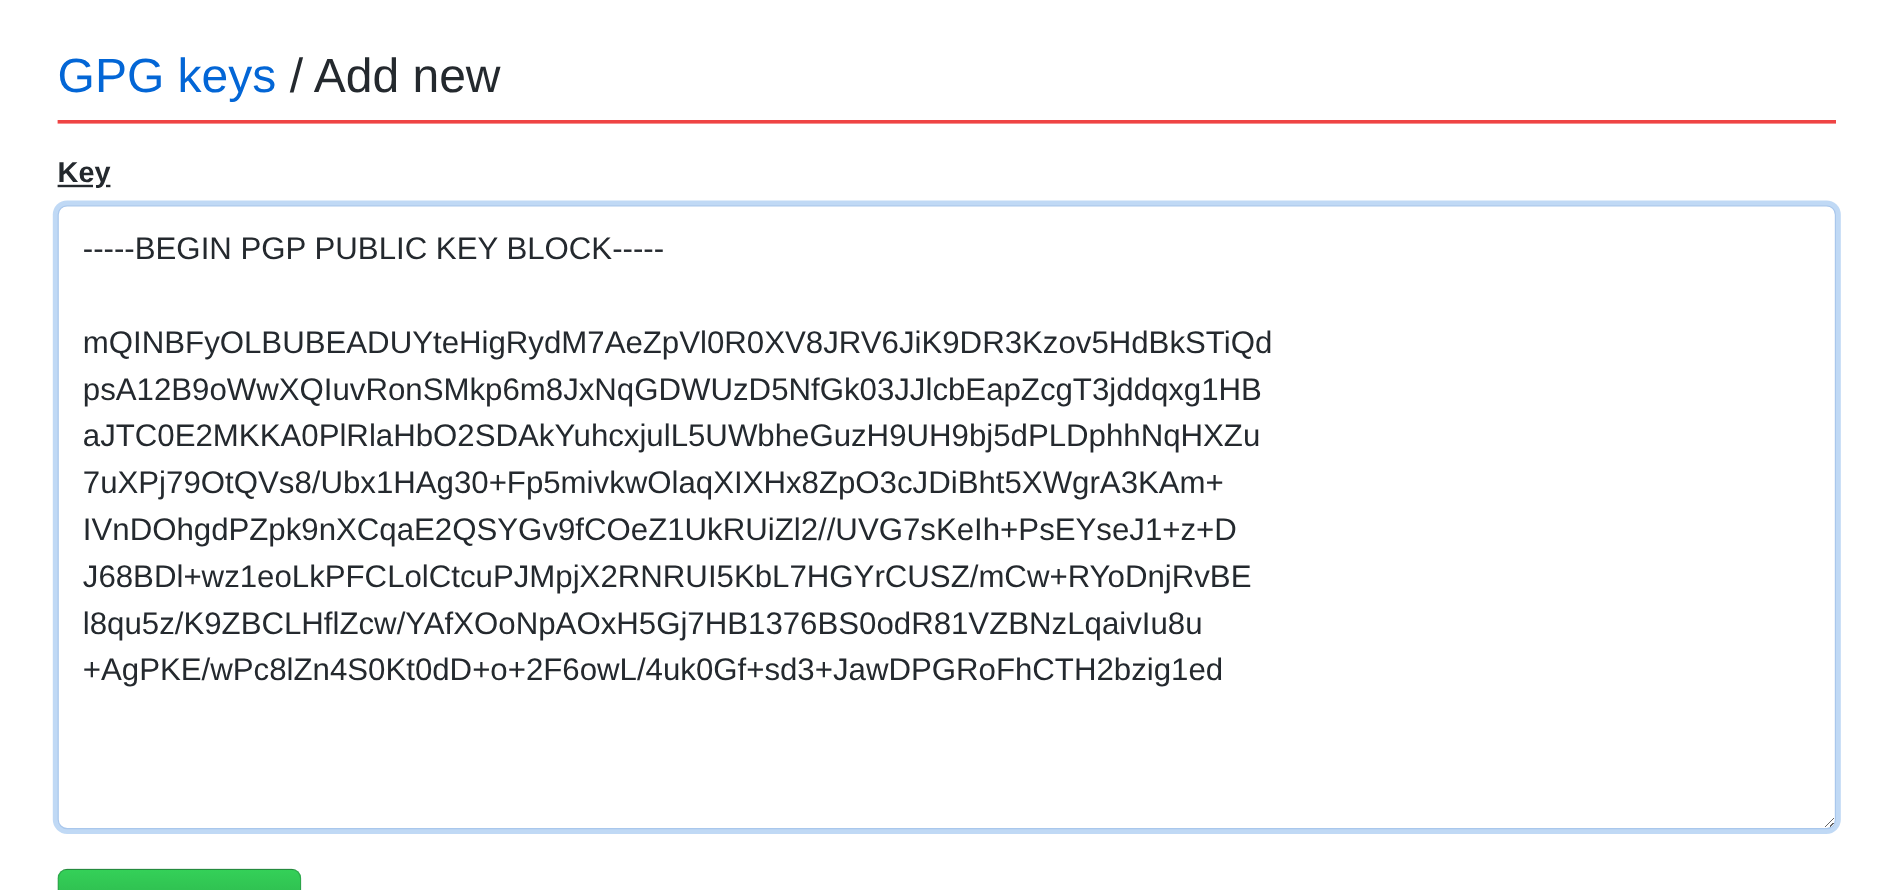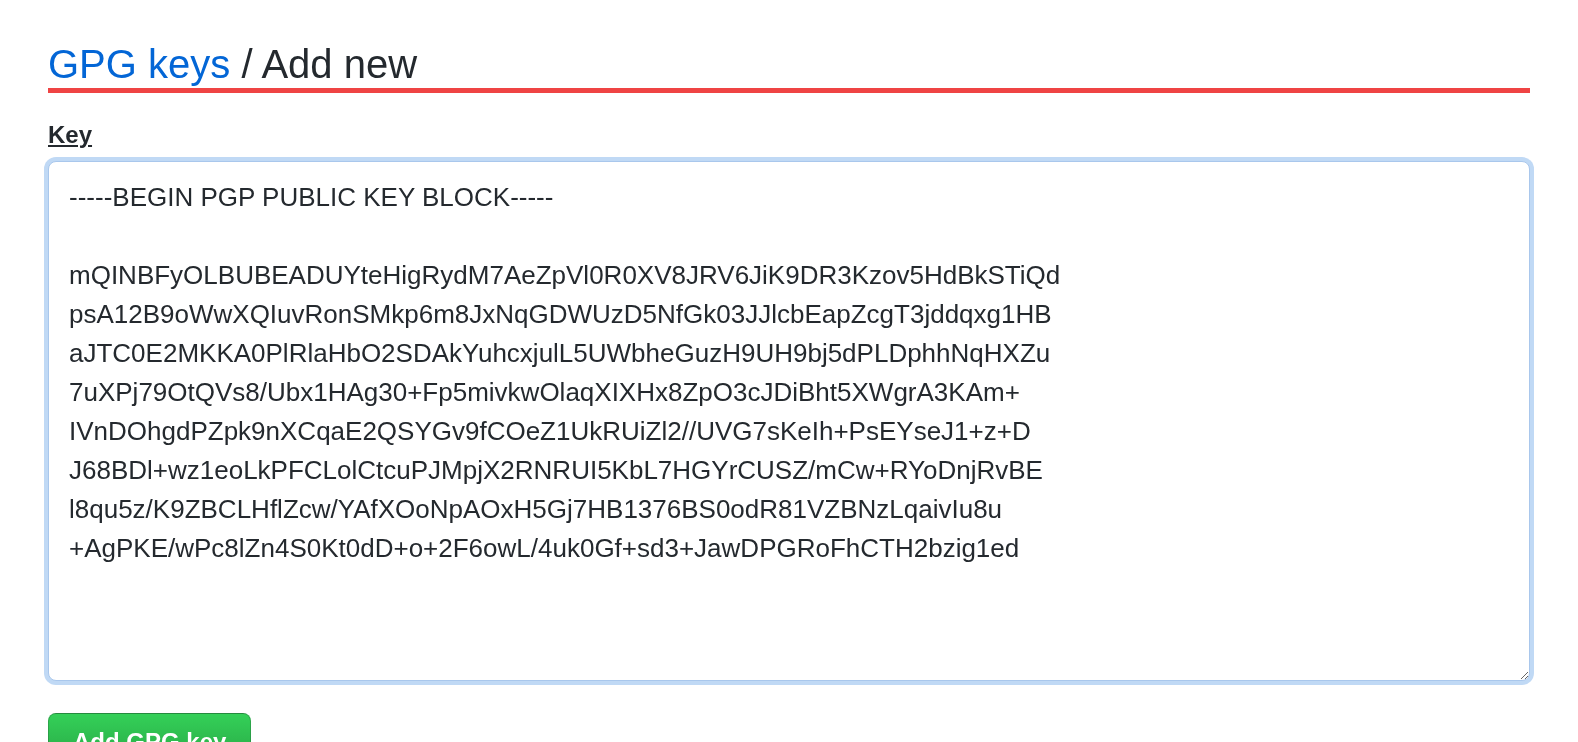--- a/index.html
+++ b/index.html
@@ -6,21 +6,22 @@
       box-sizing: border-box;
     }
     body {
       font-family: -apple-system, BlinkMacSystemFont, "Segoe UI", Helvetica, Arial, sans-serif;
       margin: 0;
       padding: 40px 48px;
       background: #ffffff;
       color: #24292e;
     }
     .header {
-      border-bottom: 5px solid #ef4444;
+      border-bottom: 3px solid #ef4444;
+      padding-bottom: 12px;
       margin-bottom: 28px;
     }
     .header h1 {
       font-size: 40px;
       font-weight: 400;
       margin: 0;
       line-height: 1.2;
     }
     .breadcrumb-link {
       color: #0366d6;

